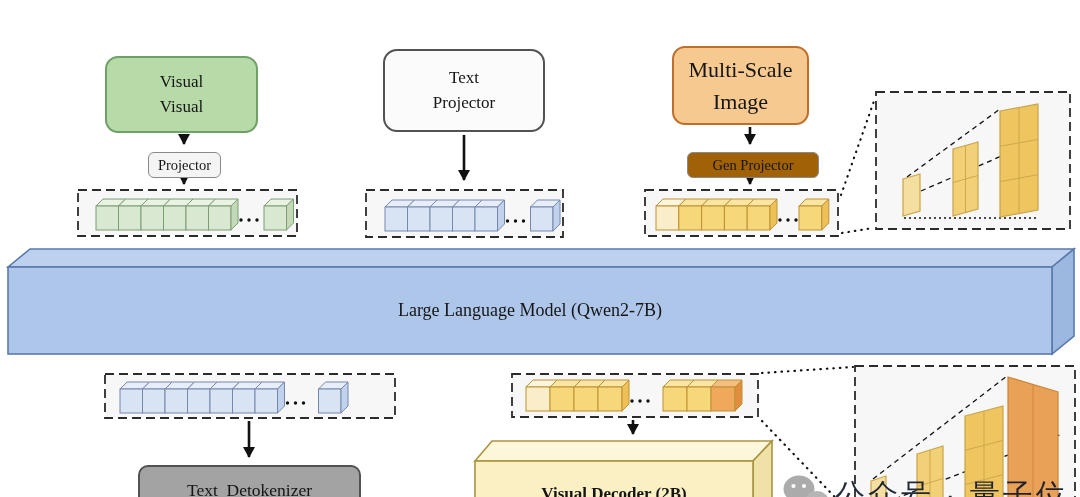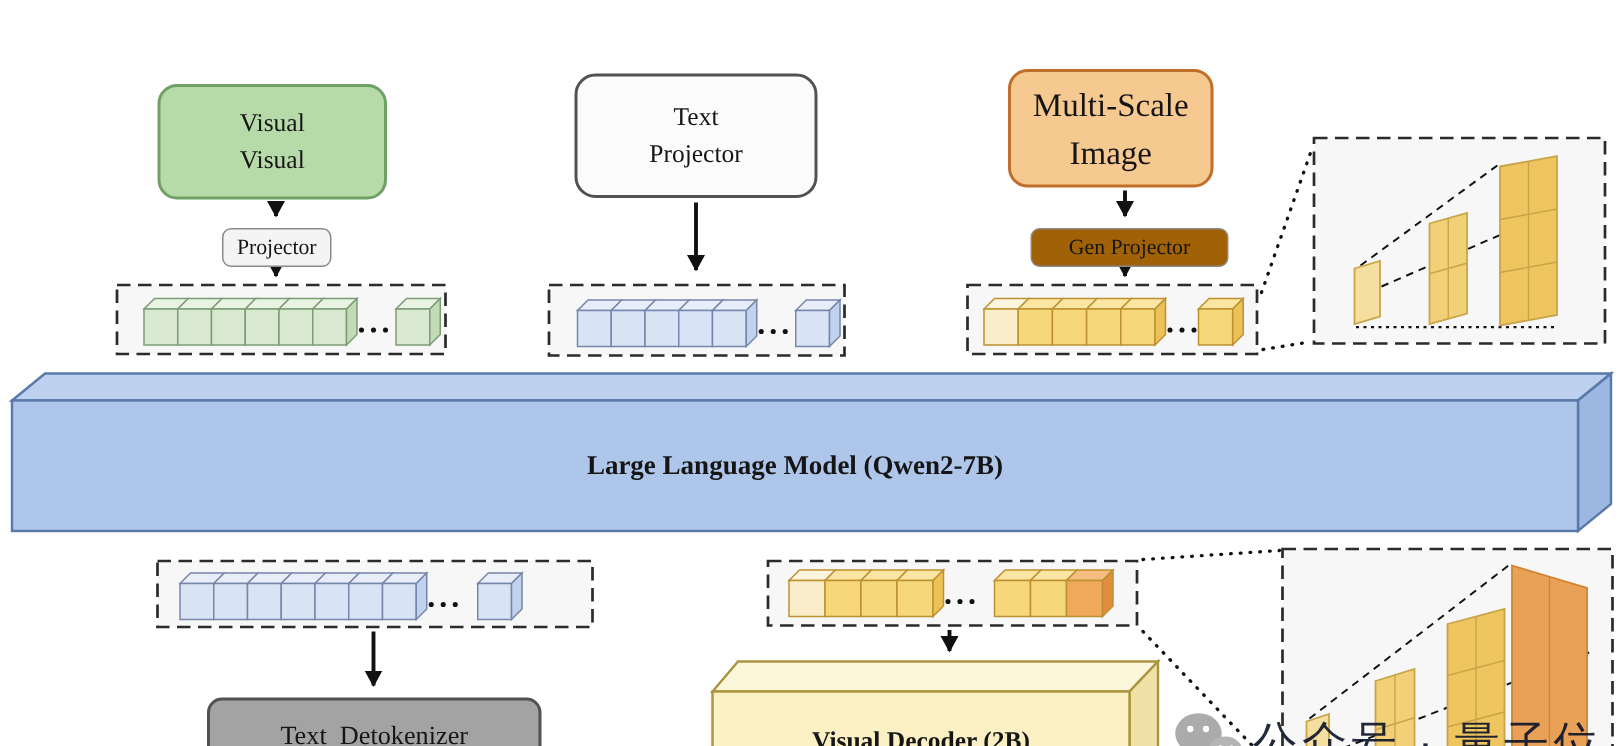--- a/index.html
+++ b/index.html
@@ -8,21 +8,21 @@
   #diagram-svg{position:absolute;left:0;top:0;}
   .node{position:absolute;display:flex;flex-direction:column;align-items:center;justify-content:center;
         text-align:center;color:#151515;box-sizing:border-box;background:#fff;}
   .label-line{display:block;line-height:1.45;}
   #visual-encoder{left:105px;top:12px;width:153px;height:77px;background:#b7daa9;border:2px solid #6fa166;border-radius:13px;font-size:17px;}
   #text-tokenizer{left:383px;top:5px;width:162px;height:83px;background:#fbfbfb;border:2px solid #525252;border-radius:14px;font-size:17px;}
   #multiscale-tokenizer{left:672px;top:2px;width:137px;height:79px;background:#f6c990;border:2.5px solid #c06f2a;border-radius:13px;font-size:22px;font-family:Liberation Serif, serif;}
   #projector{left:148px;top:108px;width:73px;height:26px;background:#f4f4f4;border:1.5px solid #8a8a8a;border-radius:6px;font-size:14.5px;}
   #gen-projector{left:687px;top:108px;width:132px;height:26px;background:#a16207;border:1.5px solid #8a8a8a;border-radius:6px;font-size:14.5px;}
   #text-detokenizer{left:138px;top:421px;width:223px;height:51px;background:#a3a3a3;border:2px solid #525252;border-radius:10px;font-size:17.5px;white-space:pre;}
-  #llm-label{left:8px;top:223px;width:1044px;height:87px;font-size:18px;background:transparent;border:none;font-weight:bold;}
+  #llm-label{left:8px;top:223px;width:1044px;height:87px;font-size:18px;background:transparent;border:none;}
   #visual-decoder-label{left:475px;top:417px;width:278px;height:66px;font-size:17px;background:transparent;border:none;font-weight:bold;}
   #watermark{position:absolute;left:780px;top:427px;display:flex;align-items:center;gap:5px;z-index:5;}
   #watermark-text{font-family:"Liberation Sans","DejaVu Sans",sans-serif;font-size:30px;color:#0f172a;
                   letter-spacing:3px;opacity:.92;white-space:pre;}
 </style>
 </head>
 <body>
 
 <div id="canvas">
 

